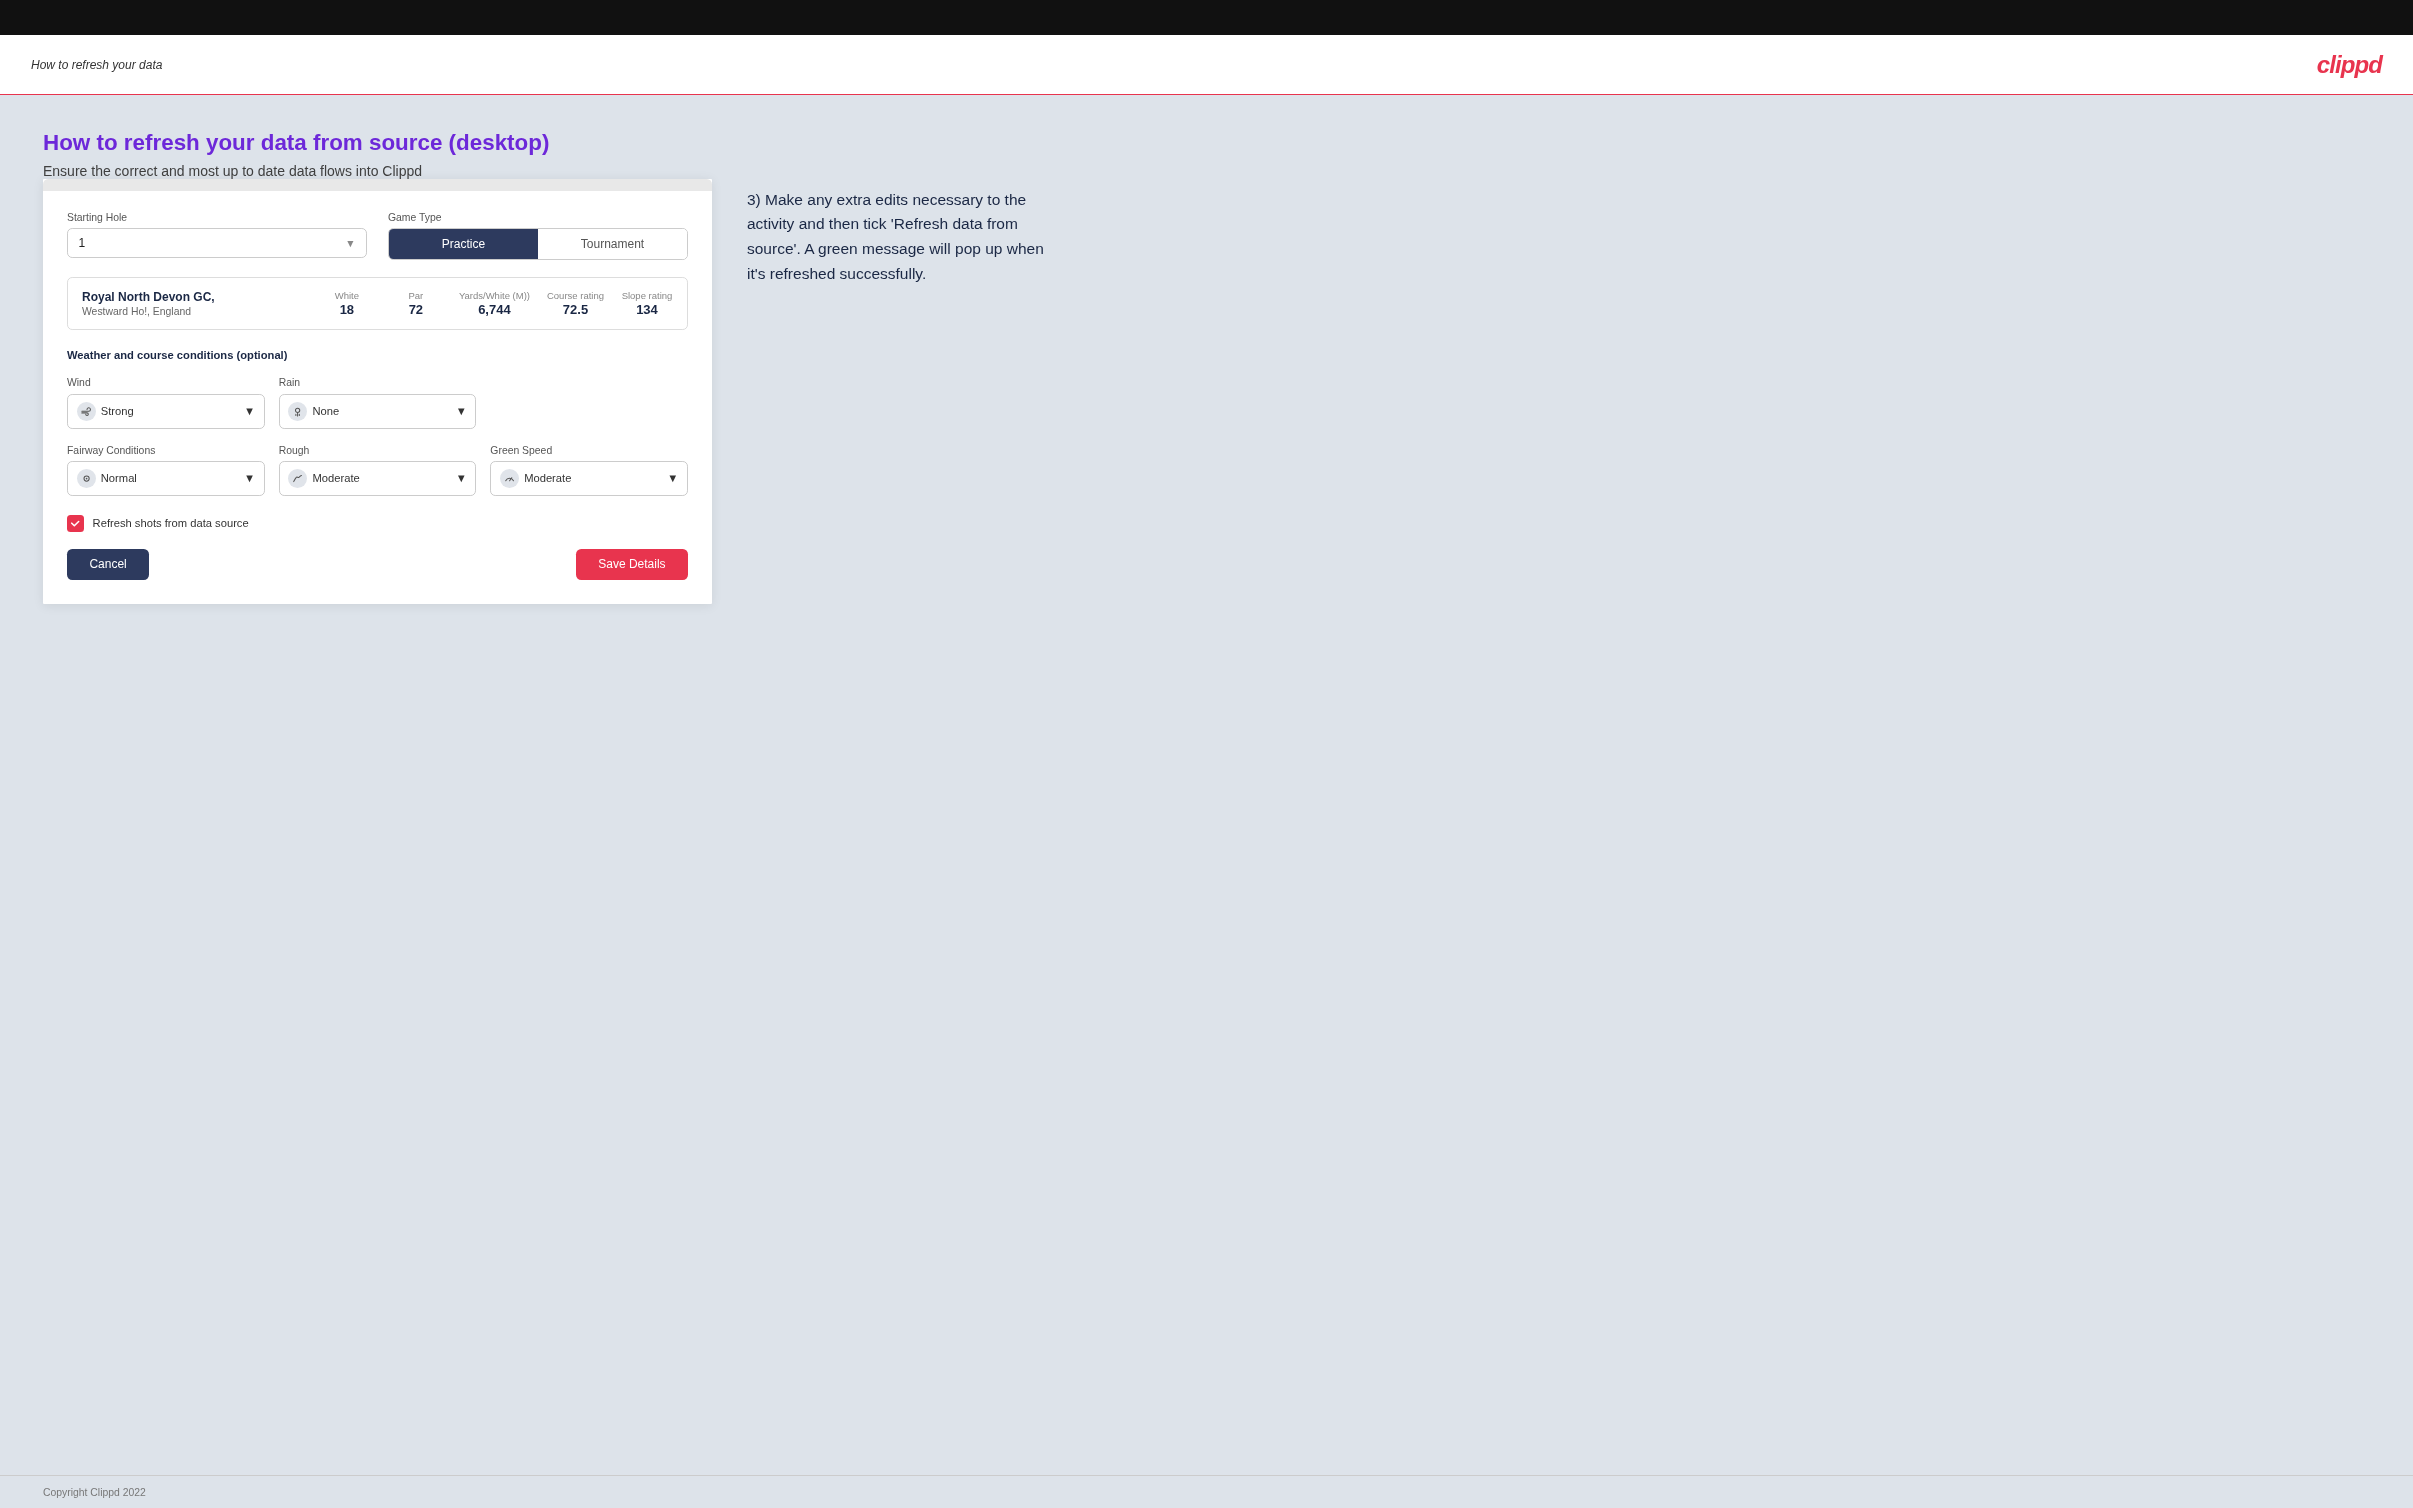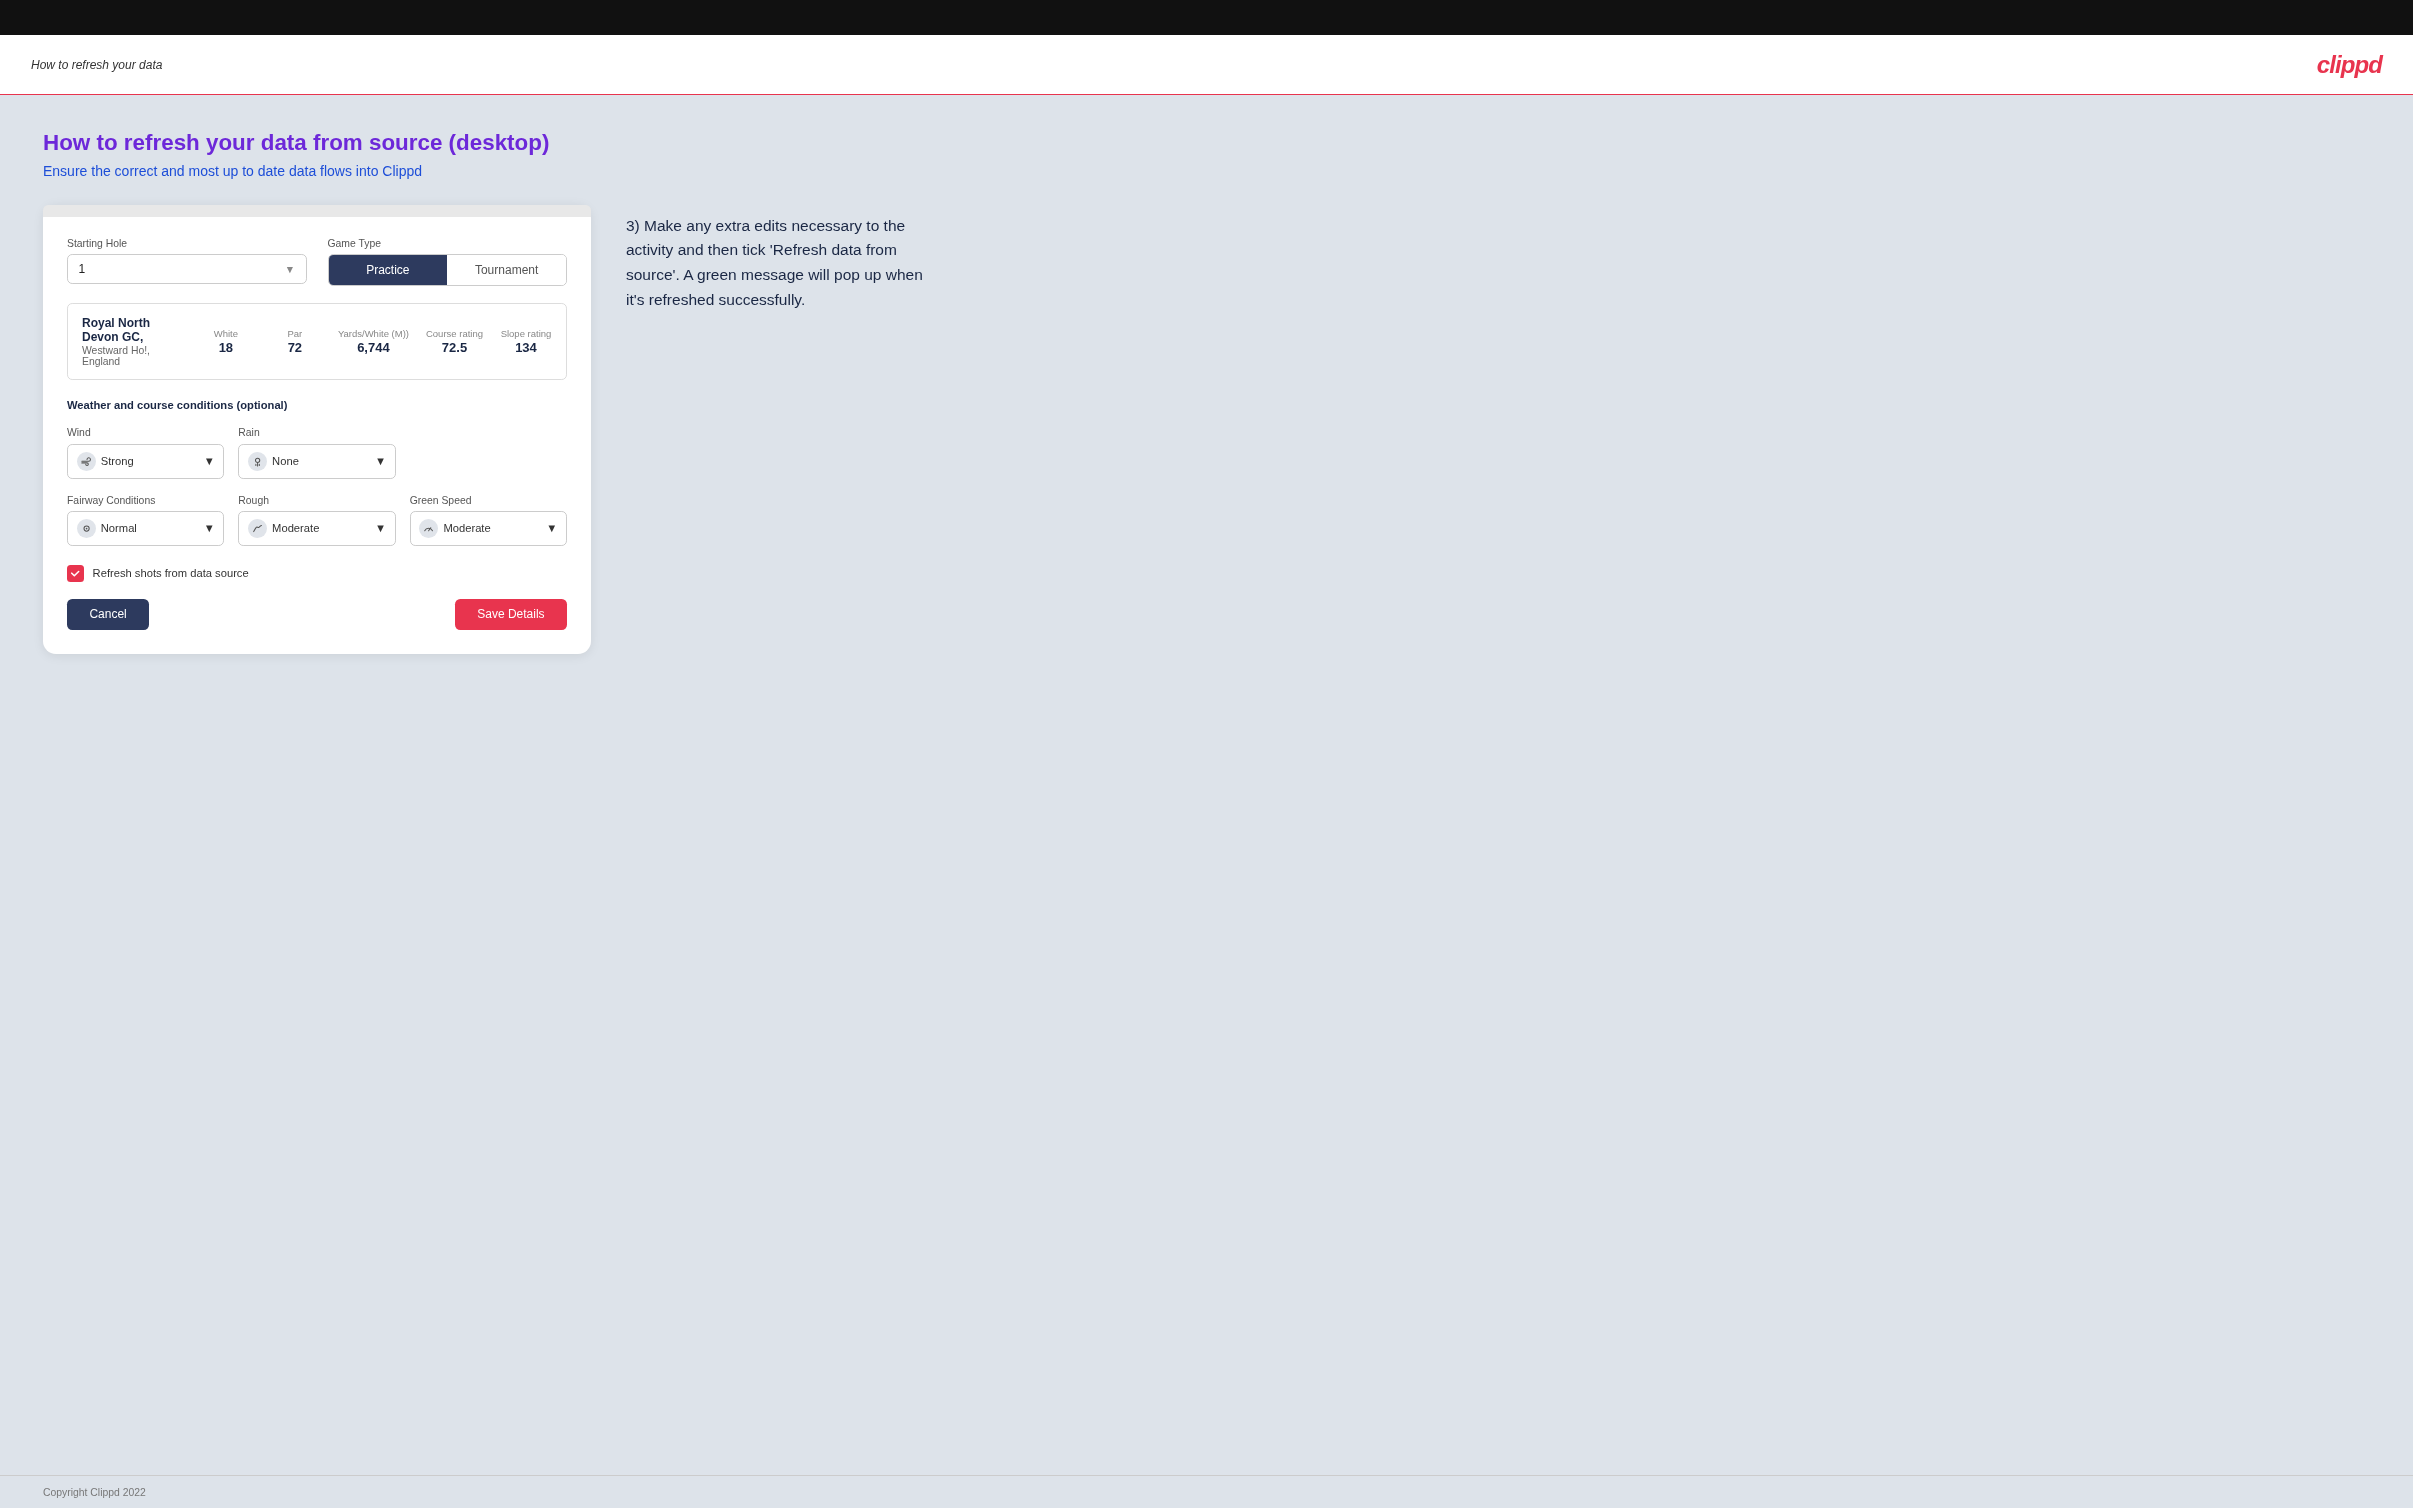--- a/index.html
+++ b/index.html
@@ -50,36 +50,35 @@
 
     .page-title {
       font-size: 22.4px;
       font-weight: 700;
       color: #6d28d9;
       margin-bottom: 7px;
     }
 
     .page-subtitle {
       font-size: 14px;
-      color: #1d4ed8;
-      margin-bottom: 26px;
+      color: #404040;
     }
 
     .main-layout {
       display: flex;
       gap: 35px;
       align-items: flex-start;
     }
 
     
     .card {
       background: #fff;
-      border-radius: 13px;
+      border-radius: 1px;
       padding: 24px;
-      width: 548px;
+      width: 669px;
       flex-shrink: 0;
       box-shadow: 0 1.7px 10.4px rgba(0,0,0,0.08);
     }
 
     .card-top-bar {
       background: #e8e8e8;
       height: 12px;
       border-radius: 5.2px 5.2px 0 0;
       margin: -24px -24px 21px -24px;
     }

